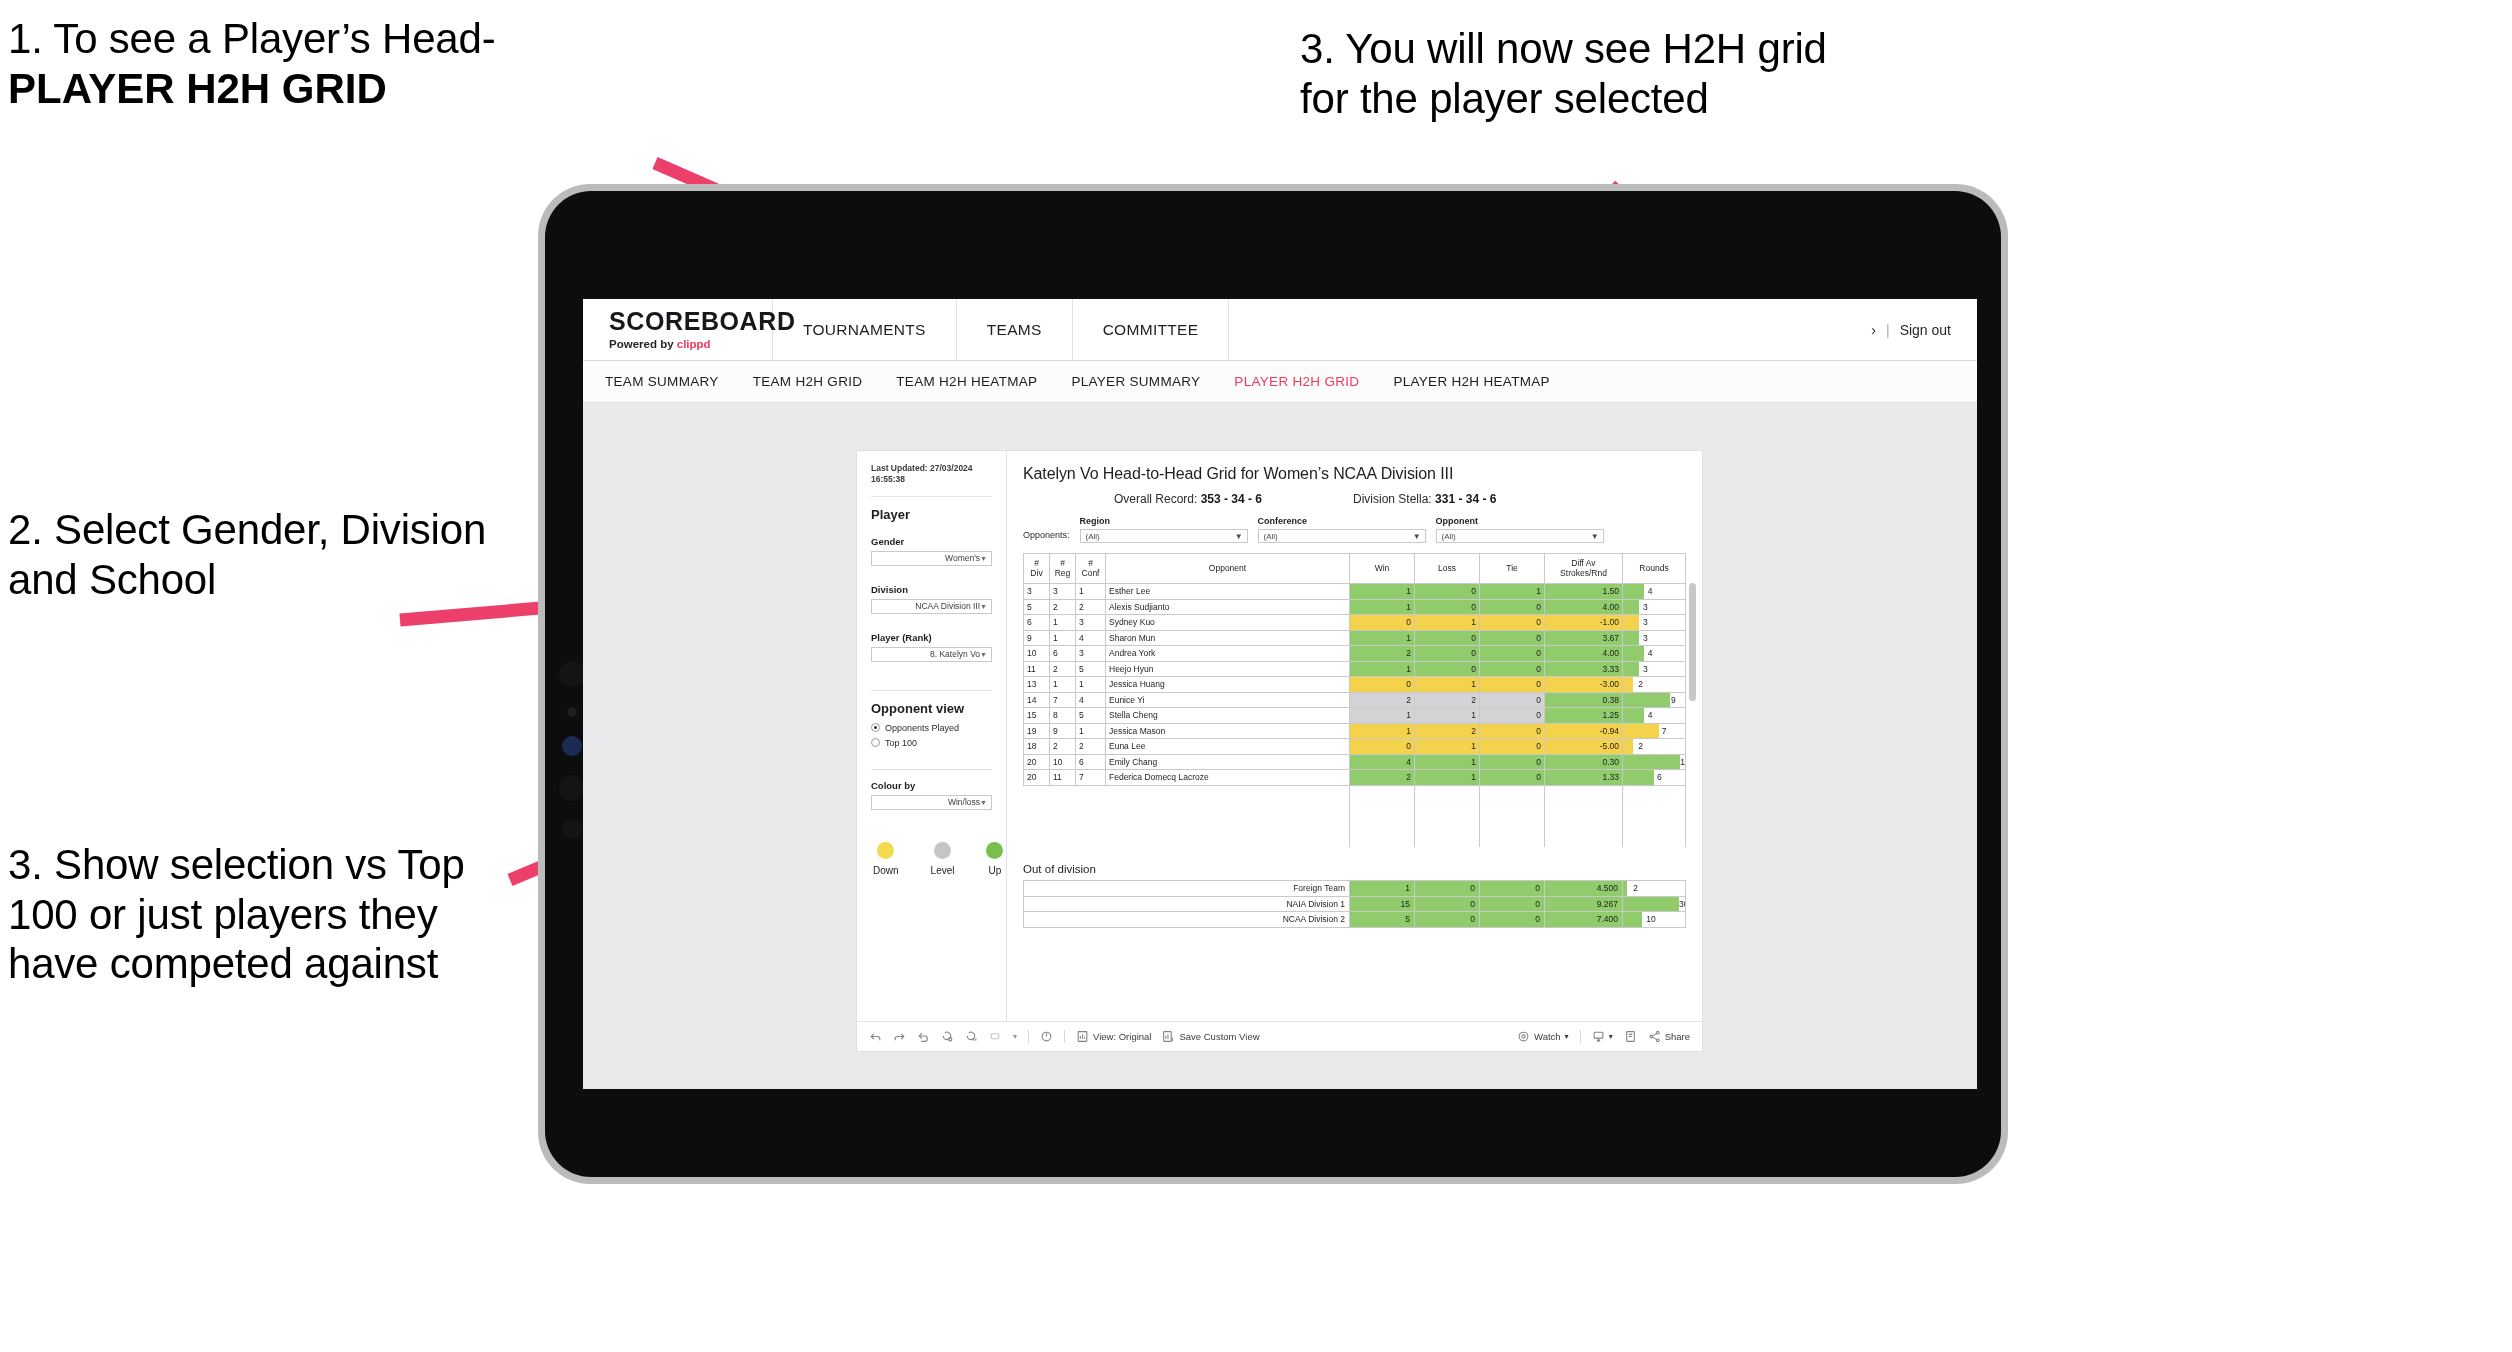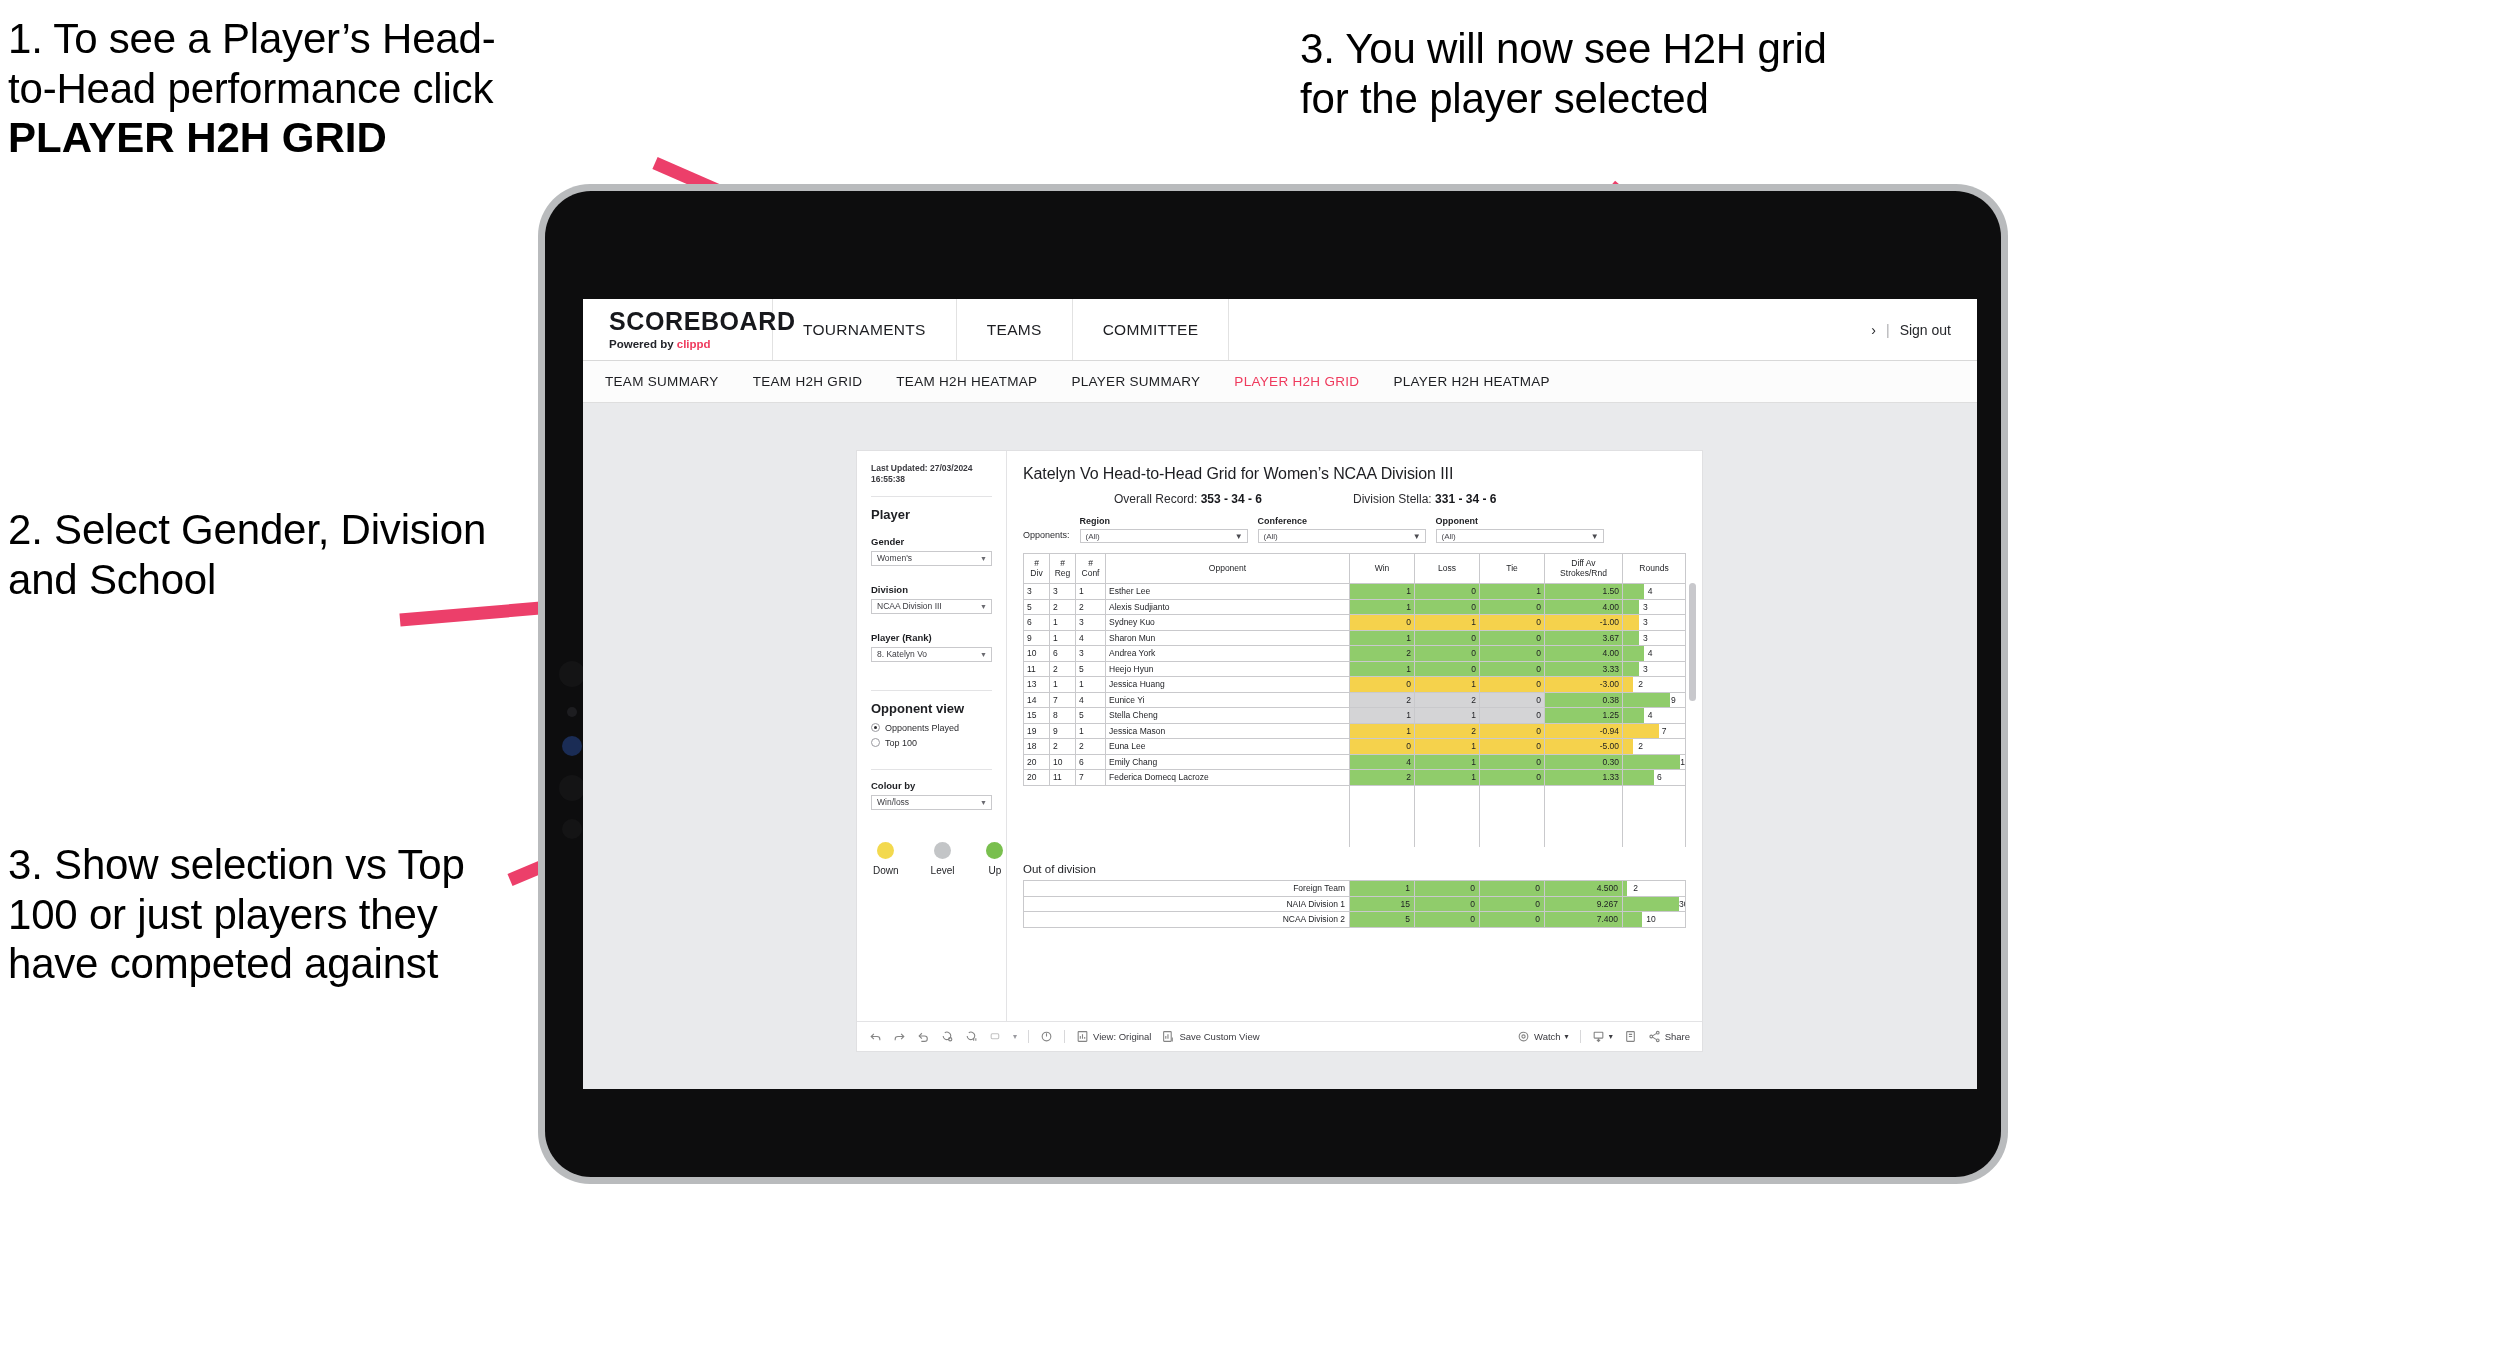--- a/index.html
+++ b/index.html
@@ -133,21 +133,21 @@
     padding: 12px 14px 0 14px;
     font-size: 9px; color:#2b2b2f;
     display:flex; flex-direction:column;
   }
   #last-updated { font-size: 8.5px; color:#3b3b40; line-height:1.35; font-weight:600; }
   .f-divider { height:1px; background:#e3e3e5; margin: 10px 0 10px 0; }
   .f-group-title { font-size: 13px; font-weight:600; color:#1d1e22; margin-bottom: 14px; }
   .f-label { font-size: 9.5px; font-weight:bold; color:#1d1e22; margin-bottom: 4px; }
   .f-select {
     height: 15px; border:1px solid #c9c9cc; background:#fff;
-    display:flex; align-items:center; justify-content:space-between;
+    display:flex; align-items:center; justify-content:flex-end;
     padding: 0 4px 0 5px; font-size: 8.5px; color:#3b3b40; margin-bottom: 18px;
   }
   .f-select .caret { font-size: 7px; color:#6a6a70; }
   .radio-row { display:flex; align-items:center; gap:5px; margin-bottom: 5px; }
   .radio {
     width: 9px; height: 9px; border-radius:50%;
     border: 1px solid #9a9aa0; background:#fff;
     position: relative; flex:none;
   }
   .radio.checked::after {
@@ -223,21 +223,20 @@
   .tb-sep { width:1px; height:13px; background:#d8d8da; }
   .tb-flex { flex:1; }
 </style>
 </head>
 <body>
 
 <div id="stage">
 
   <div class="callout" id="callout-1">
     <div>1. To see a Player’s Head-</div>
-    <div>to-Head performance click</div>
     <div class="bold">PLAYER H2H GRID</div>
   </div>
 
   <div class="callout" id="callout-2">
     <div>3. You will now see H2H grid</div>
     <div>for the player selected</div>
   </div>
 
   <div class="callout" id="callout-3">2. Select Gender, Division and School</div>
 

